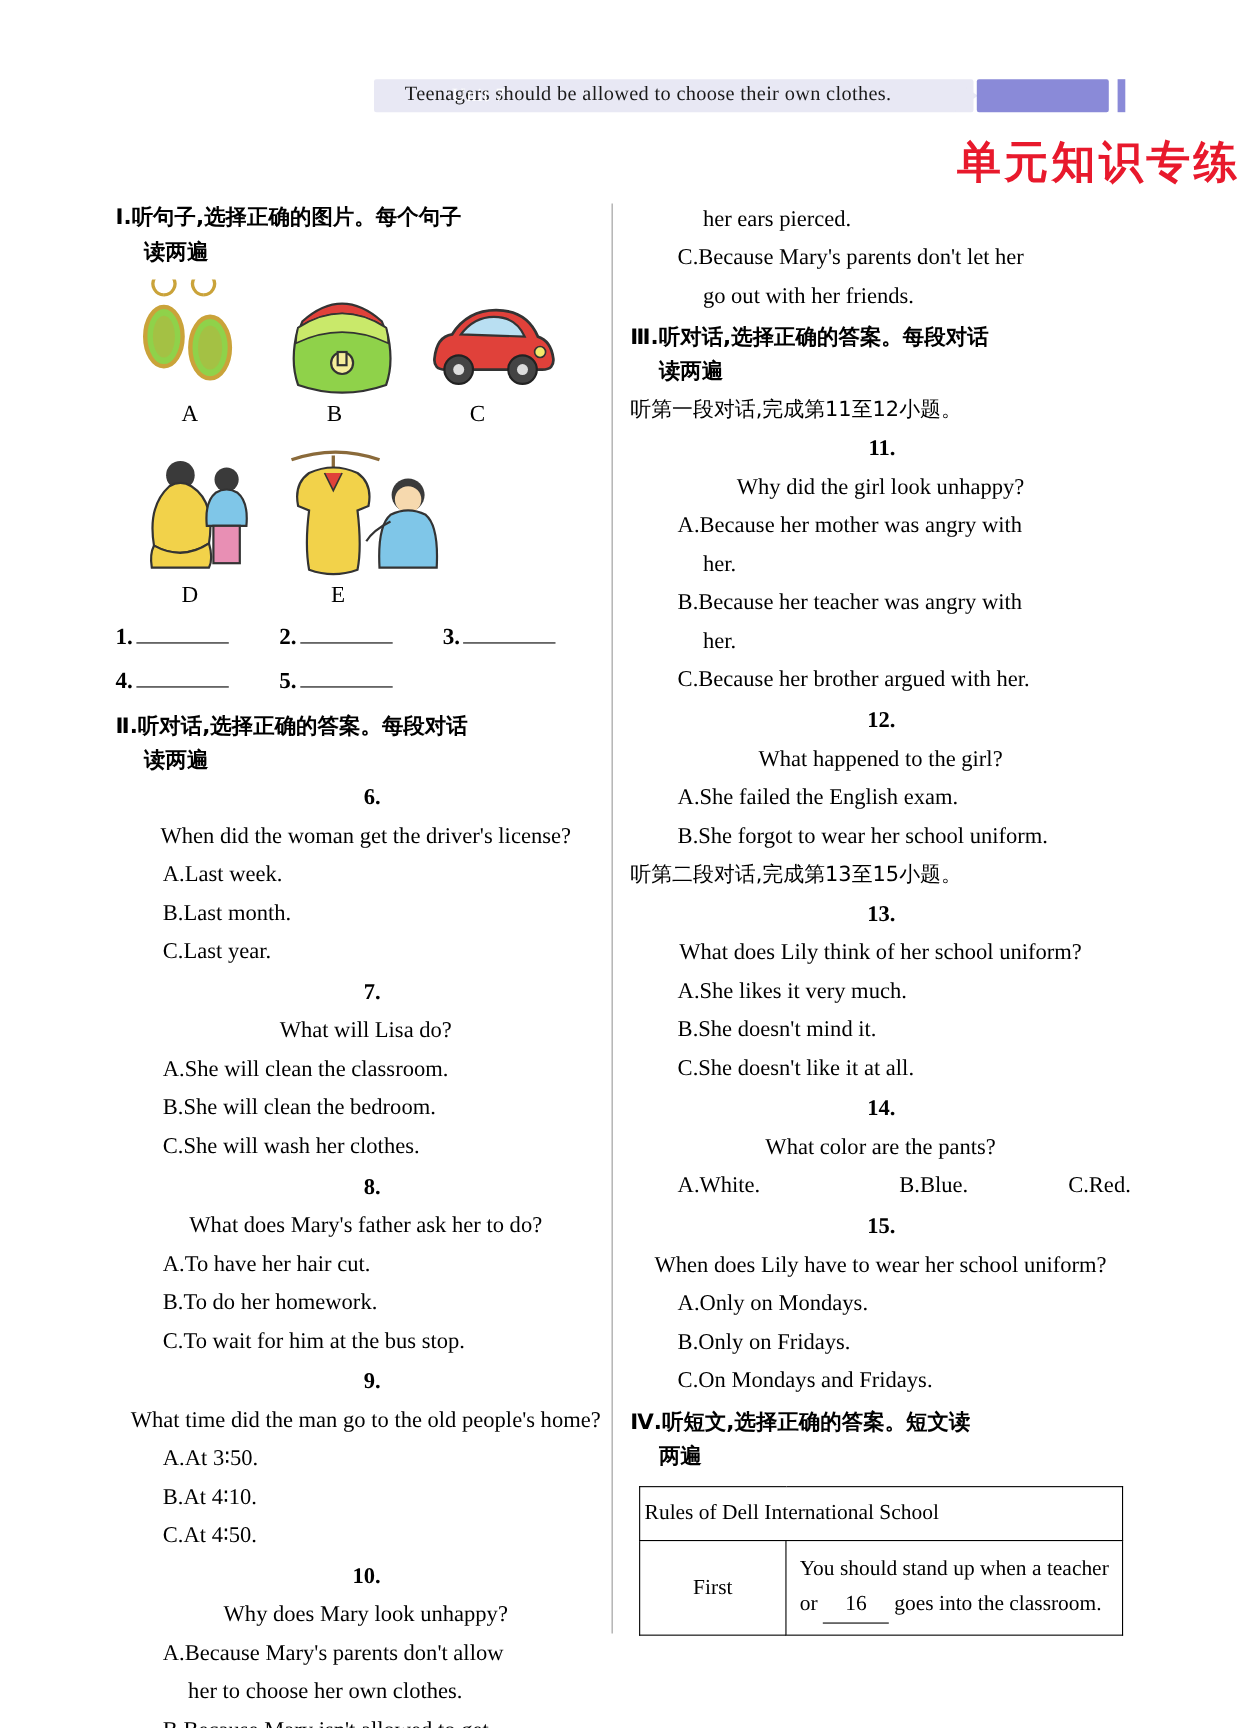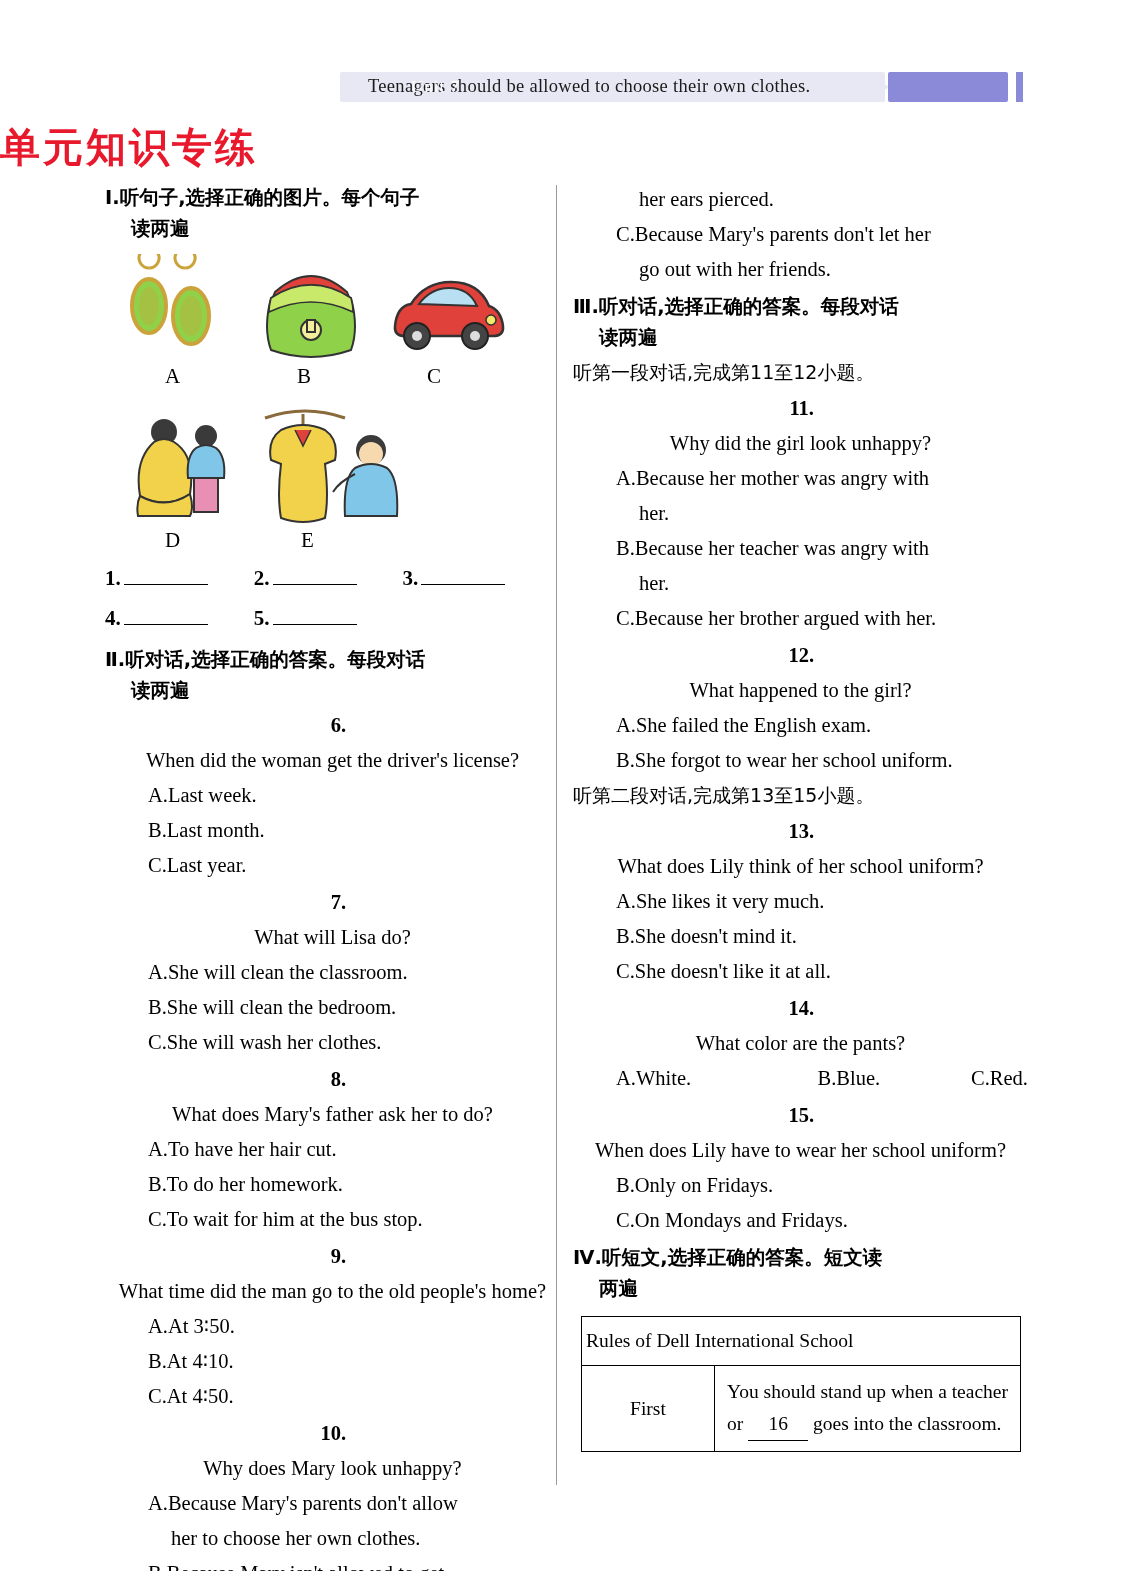--- a/index.html
+++ b/index.html
@@ -77,21 +77,21 @@
     width: 7px;
     height: 30px;
     background: #8a8ad8;
   }
 
   .page-heading {
     position: absolute;
     top: 120px;
     left: 0;
     width: 1128px;
-    text-align: left;
+    text-align: right;
     font-family: "DejaVu Sans", sans-serif;
     font-weight: bold;
     font-size: 40px;
     color: #e8192c;
     letter-spacing: 3px;
   }
 
   
   .col {
     position: absolute;
@@ -447,20 +447,21 @@
   <div class="opt-row">
     <span class="o1">A.White.</span>
     <span class="o2">B.Blue.</span>
     <span>C.Red.</span>
   </div>
 
   <div class="q">
     <span class="num">15.</span>
     <span class="stem">When does Lily have to wear her school uniform?</span>
   </div>
+  <div class="opt">A.Only on Mondays.</div>
   <div class="opt">B.Only on Fridays.</div>
   <div class="opt">C.On Mondays and Fridays.</div>
 
   <div class="section-head" style="margin-top:4px;">
     <span>Ⅳ.听短文,选择正确的答案。短文读</span>
     <span class="indent2">两遍</span>
   </div>
 
   <table class="rules-table">
     <tbody>

